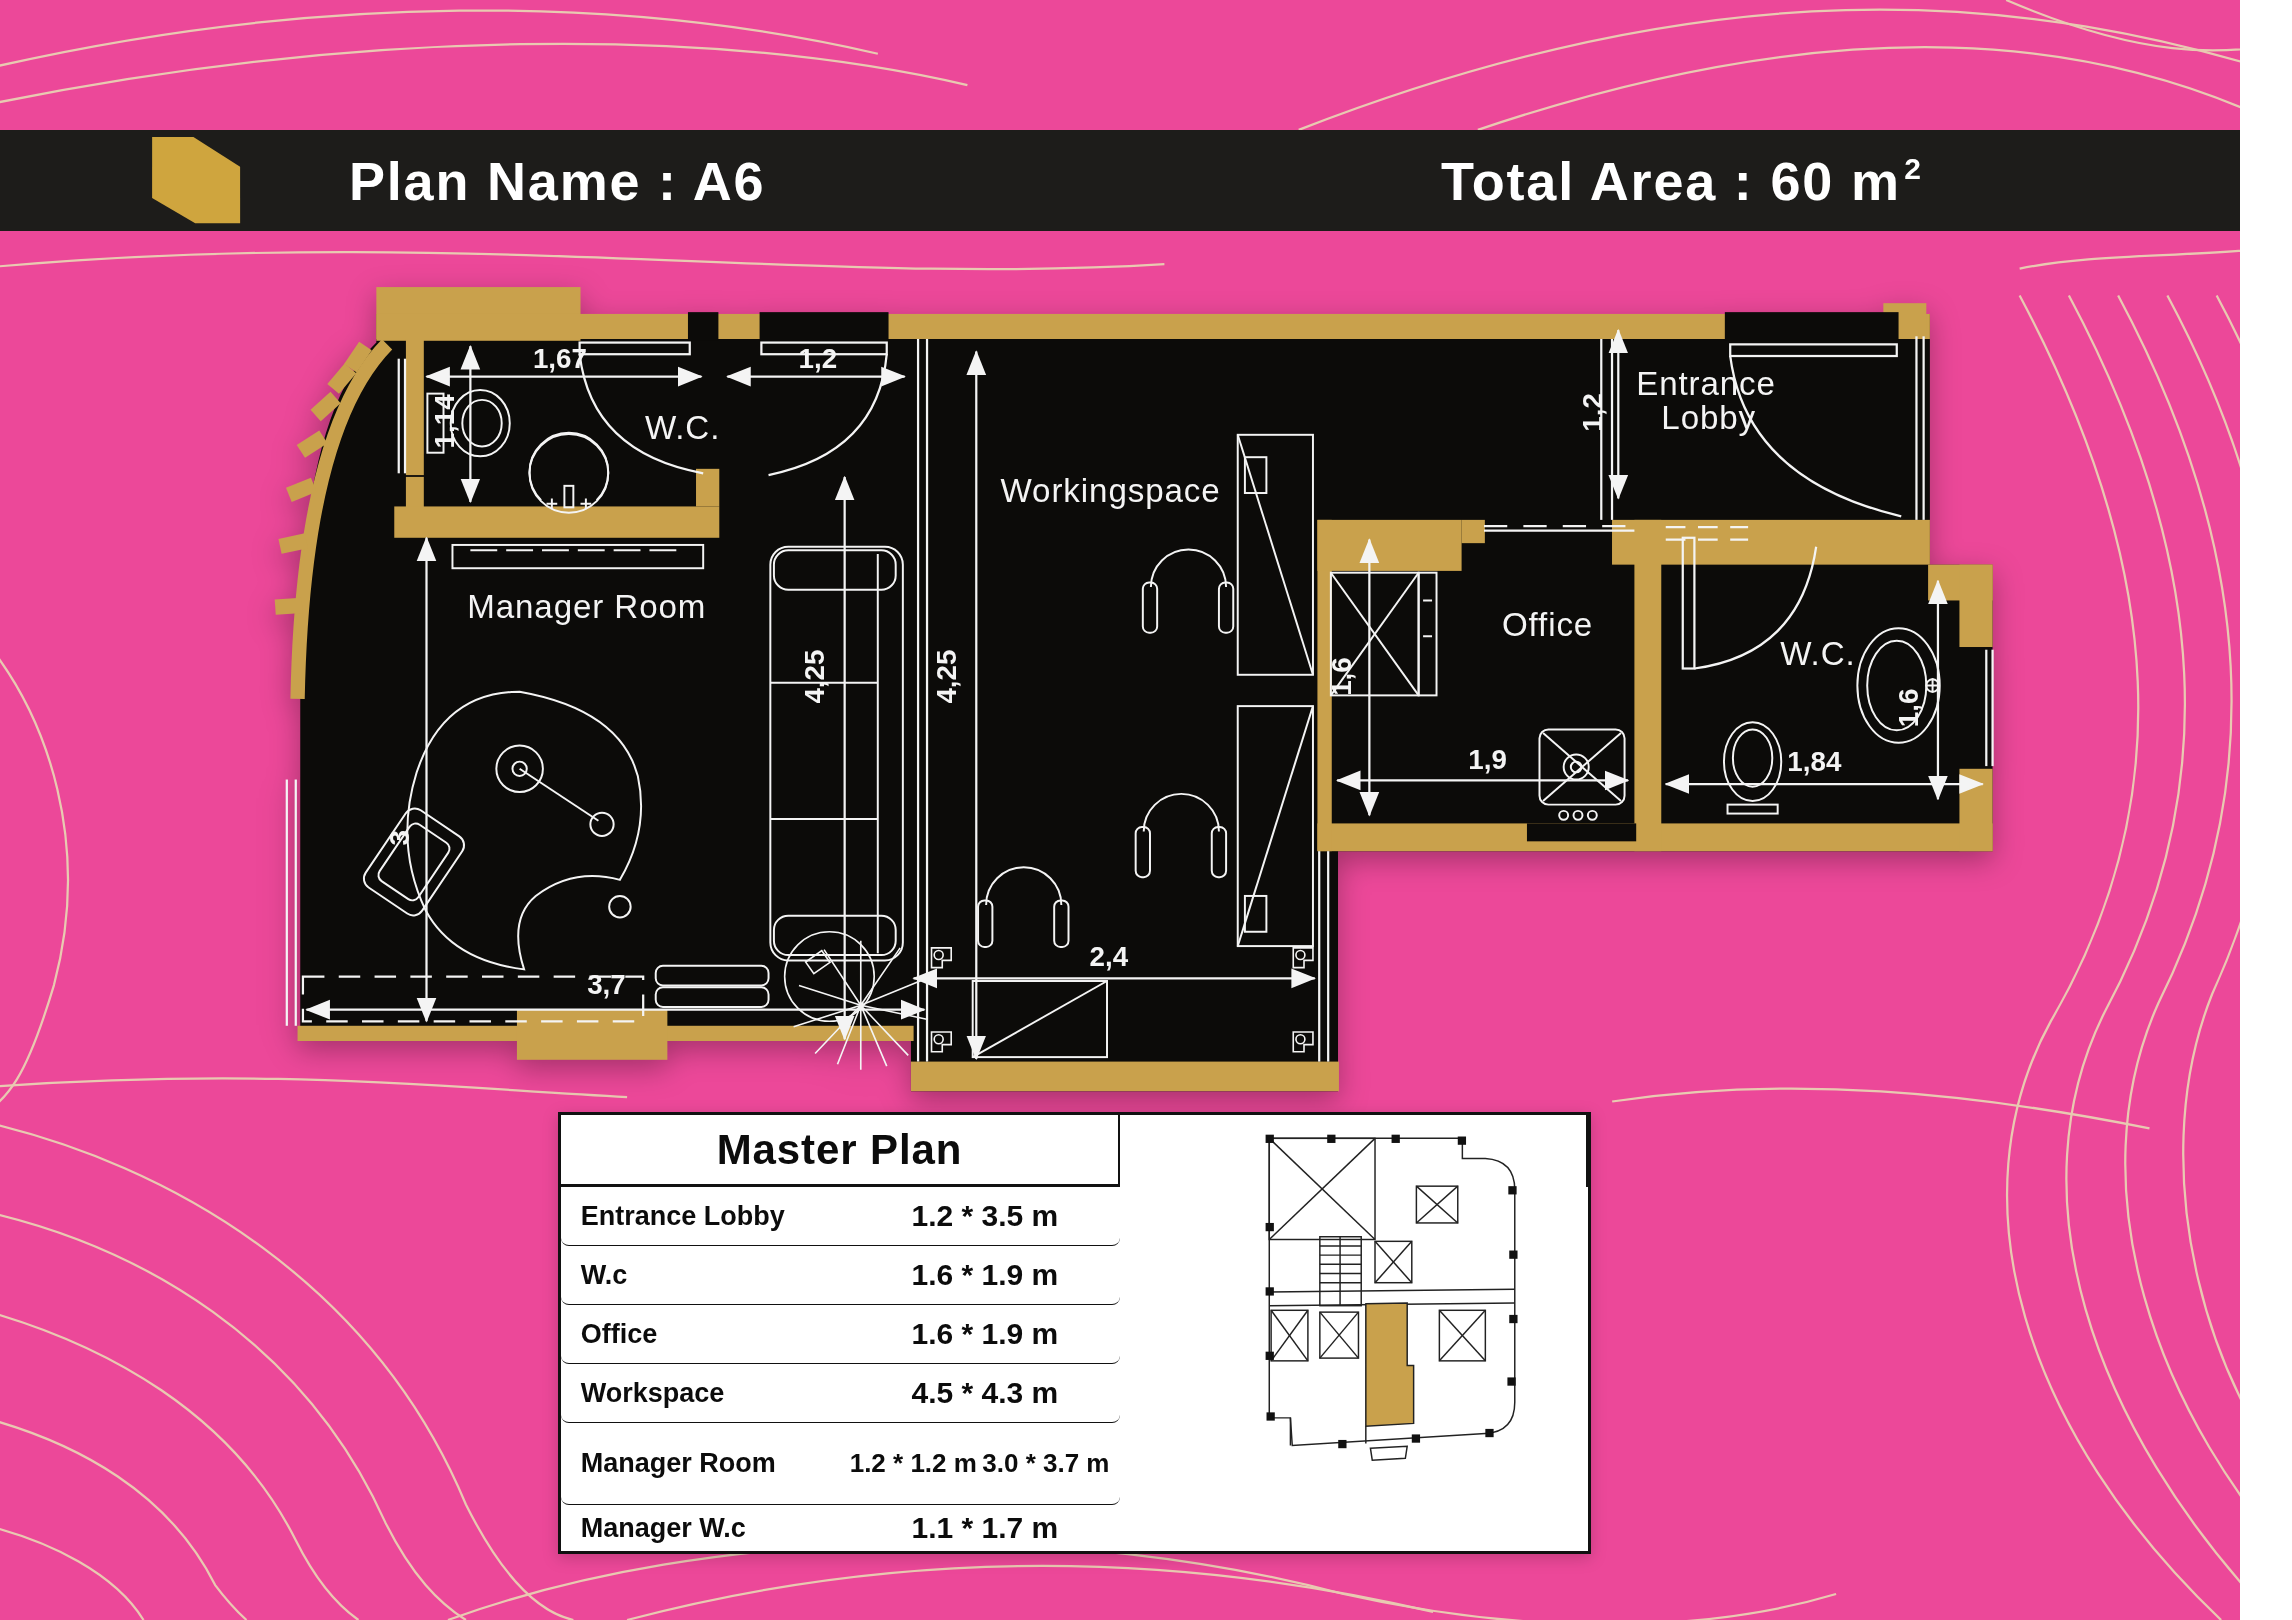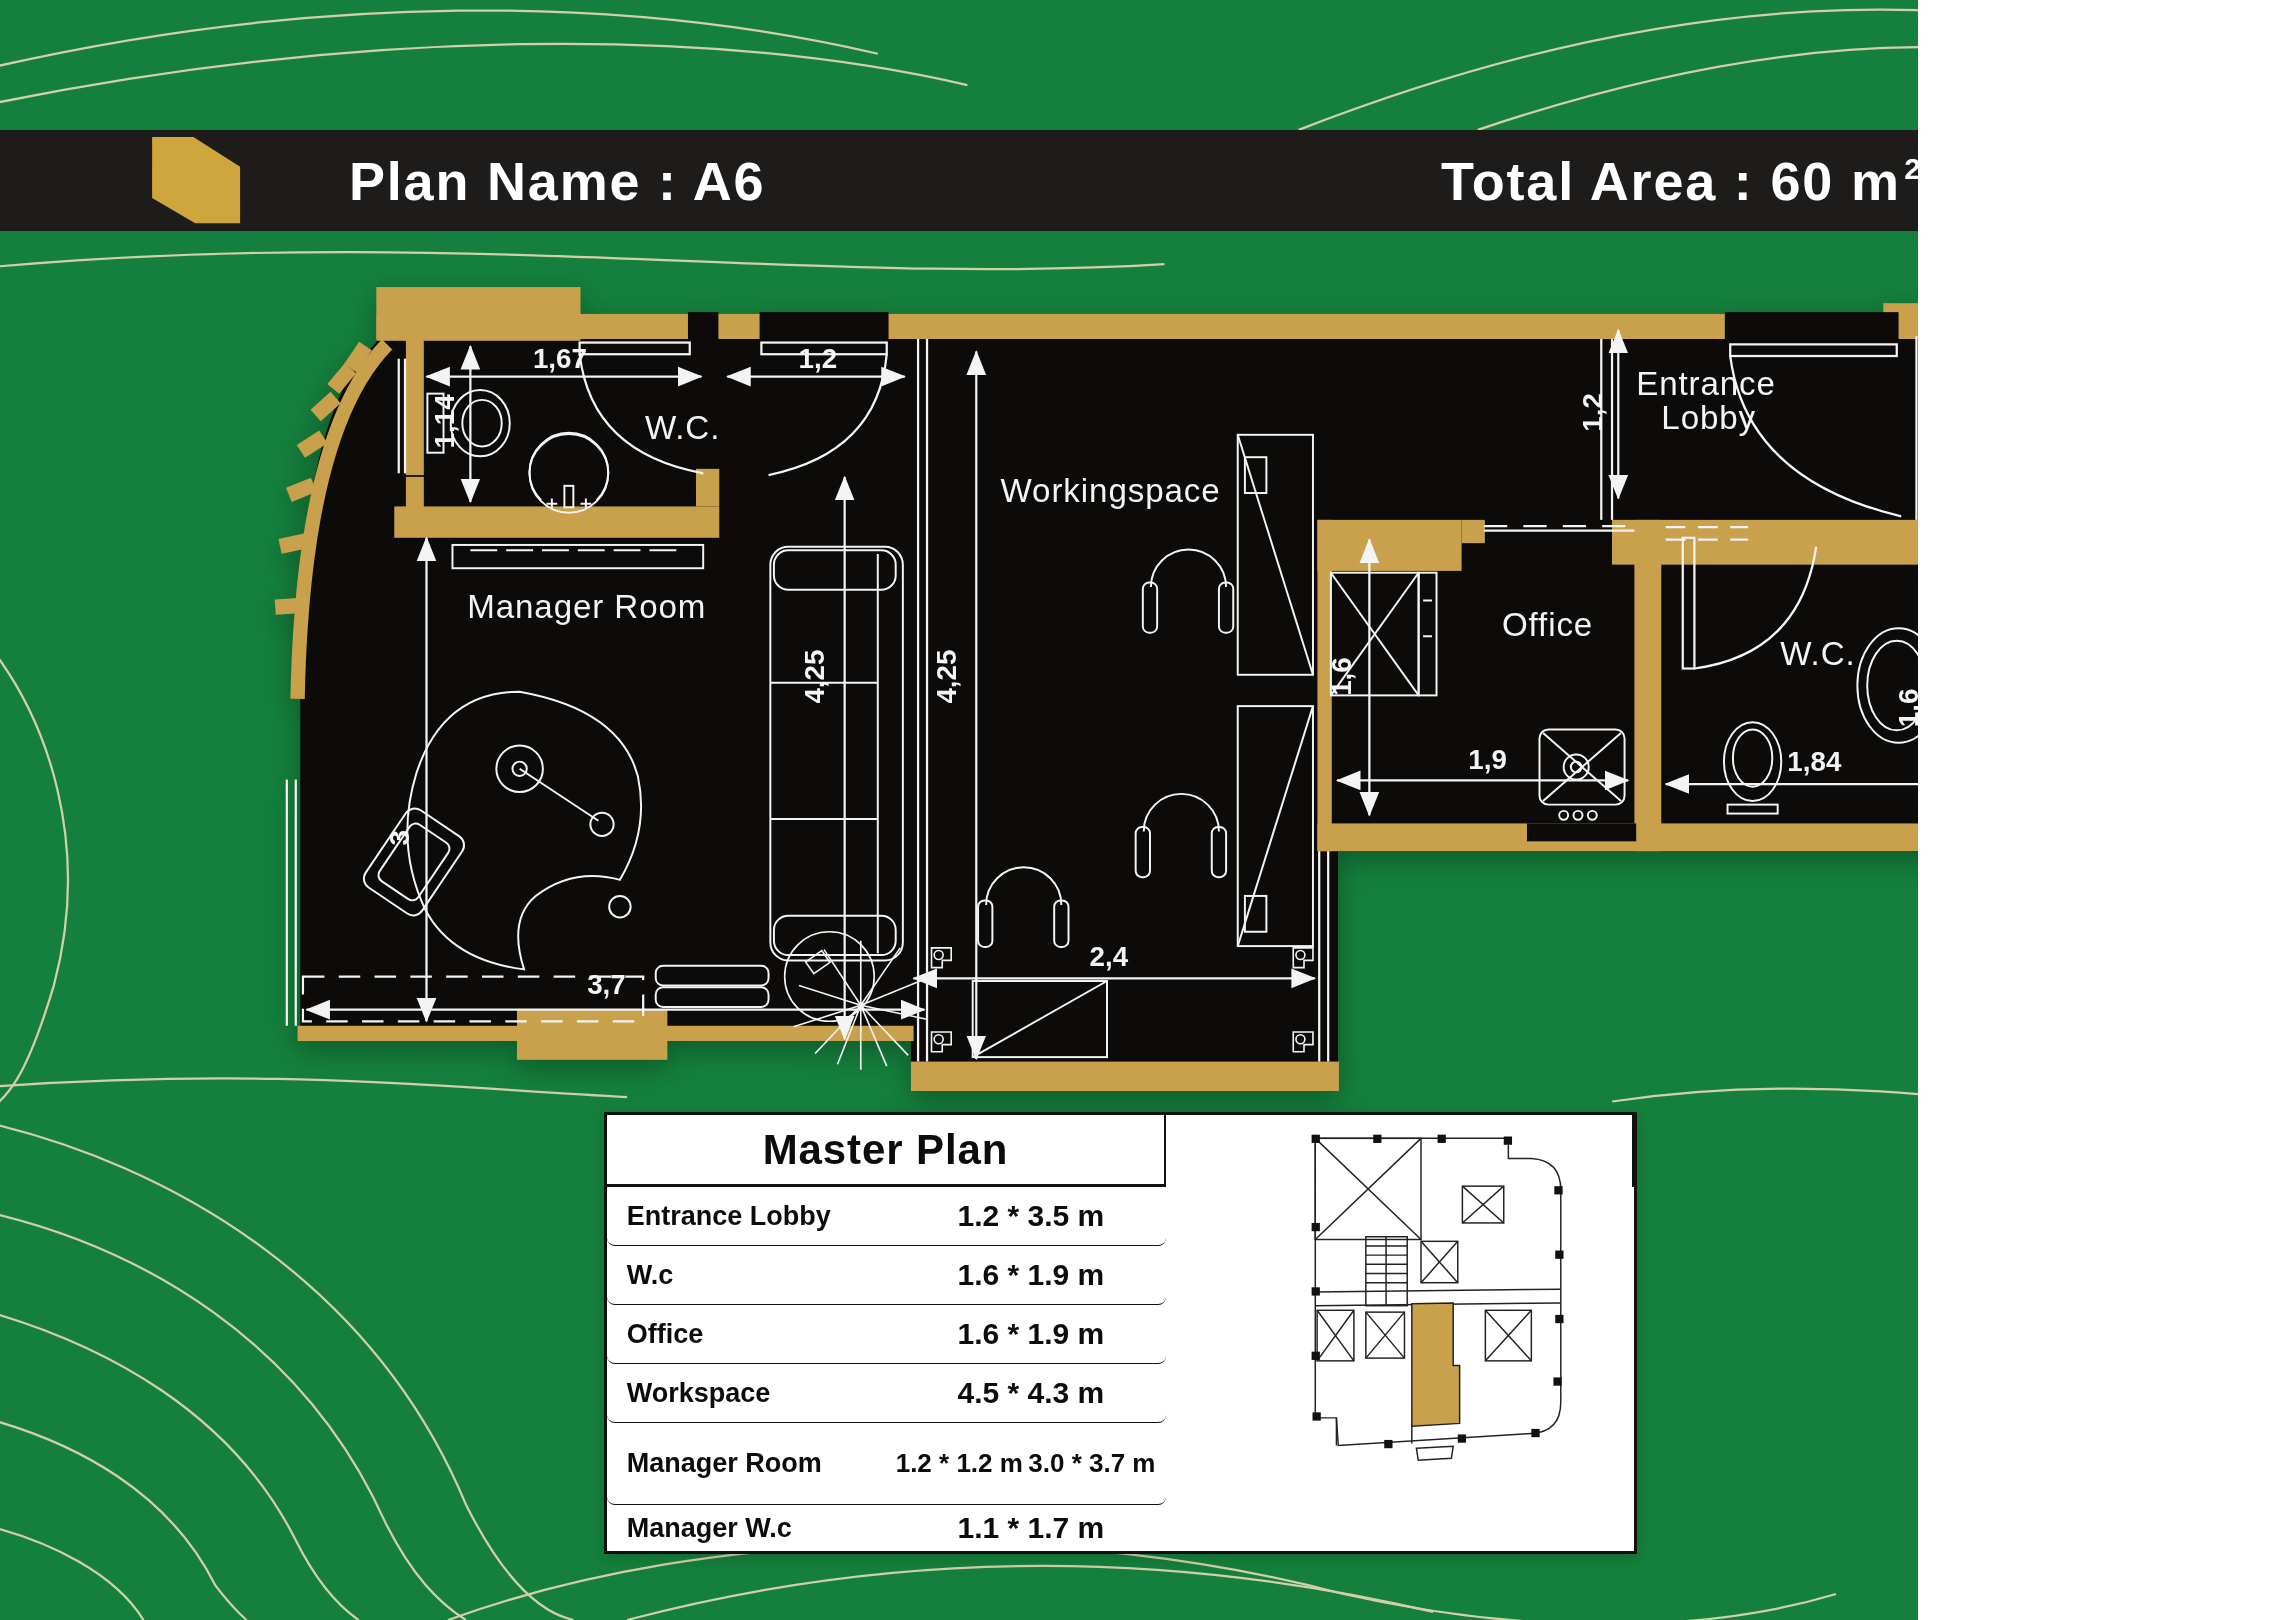--- a/index.html
+++ b/index.html
@@ -1,34 +1,34 @@
 <!DOCTYPE html>
 <html style="font-size:14.3px"><head>
 <meta charset="utf-8">
 <style>
   html,body{margin:0;padding:0;background:#fff;}
-  .page{position:relative;width:1918px;height:1620px;overflow:hidden;background:#15803d;
+  .page{position:relative;width:2240px;height:1620px;overflow:hidden;background:#ec4899;
         font-family:"Liberation Sans", sans-serif;text-decoration:underline;}
   .contours{position:absolute;left:0;top:0;z-index:0;}
   
   .topbar{position:absolute;left:0;top:130px;width:2293px;height:101px;background:#1D1C1A;z-index:5;}
   .logo{position:absolute;left:152px;top:7.2px;}
   .plan-name{position:absolute;left:349px;top:0;height:101px;display:flex;align-items:center;
              color:#fff;font-size:54px;font-weight:800;letter-spacing:1.8px;}
   .total-area{position:absolute;left:1441px;top:0;height:101px;display:flex;align-items:center;
              color:#fff;font-size:54px;font-weight:800;letter-spacing:1.8px;}
   .total-area sup{font-size:30px;margin-left:3.6px;transform:translateY(-12.5px);}
   
   .floorplan{position:absolute;left:251px;top:278px;z-index:4;
              filter:drop-shadow(0 9px 14.3px rgba(0,0,0,0.30));}
   .floorplan text{font-family:"Liberation Sans", sans-serif;fill:#F4F4F4;}
   .room-label{font-size:37px;font-weight:400;letter-spacing:1px;}
   .dim-label{font-size:31px;font-weight:600;}
   
-  .unit-table{position:absolute;left:604px;top:1112px;width:1033px;height:442px;z-index:4;
+  .unit-table{position:absolute;left:558px;top:1112px;width:1033px;height:442px;z-index:4;
               background:#fff;border:3.6px solid #111;box-sizing:border-box;
               display:grid;grid-template-columns:559px 1fr;grid-template-rows:72px 1fr;
               filter:drop-shadow(0 4.5px 7.2px rgba(0,0,0,0.18));}
   .th{display:flex;align-items:center;justify-content:center;color:#0c0c0c;
       font-size:42px;font-weight:800;letter-spacing:0.9px;border-bottom:3.6px solid #111;box-sizing:border-box;}
   .th-left{border-right:2.7px solid #111;}
   .cell-left{border-right:2.7px solid #111;position:relative;box-sizing:border-box;}
   .rows{display:grid;grid-template-rows:59px 59px 59px 59px 82px 1fr;}
   .row{display:flex;align-items:center;border-bottom:1.8px solid #111;box-sizing:border-box;border-radius:8px;}
   .row:last-child{border-bottom:none;}

